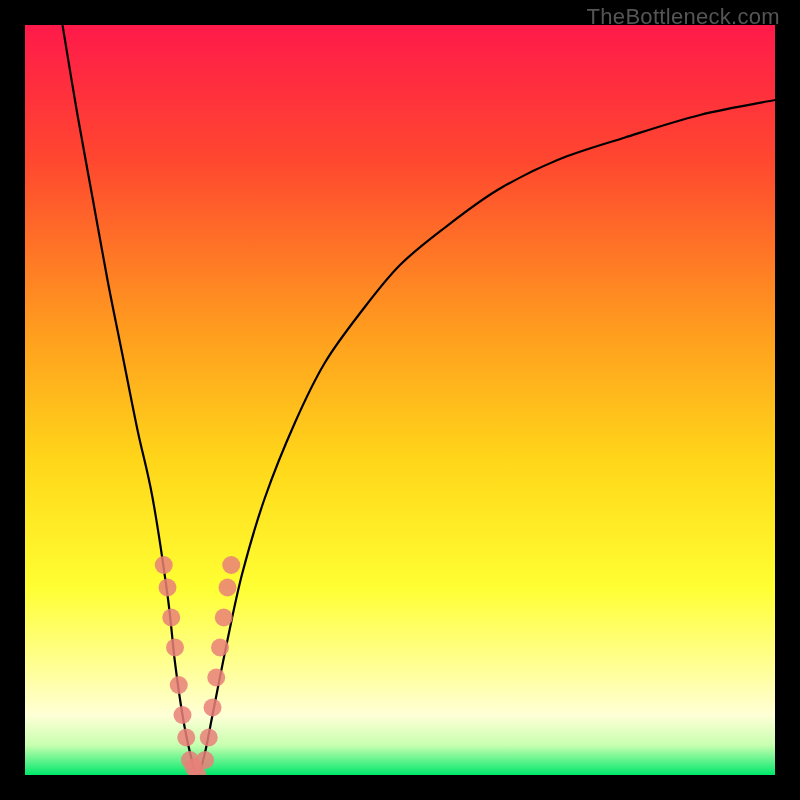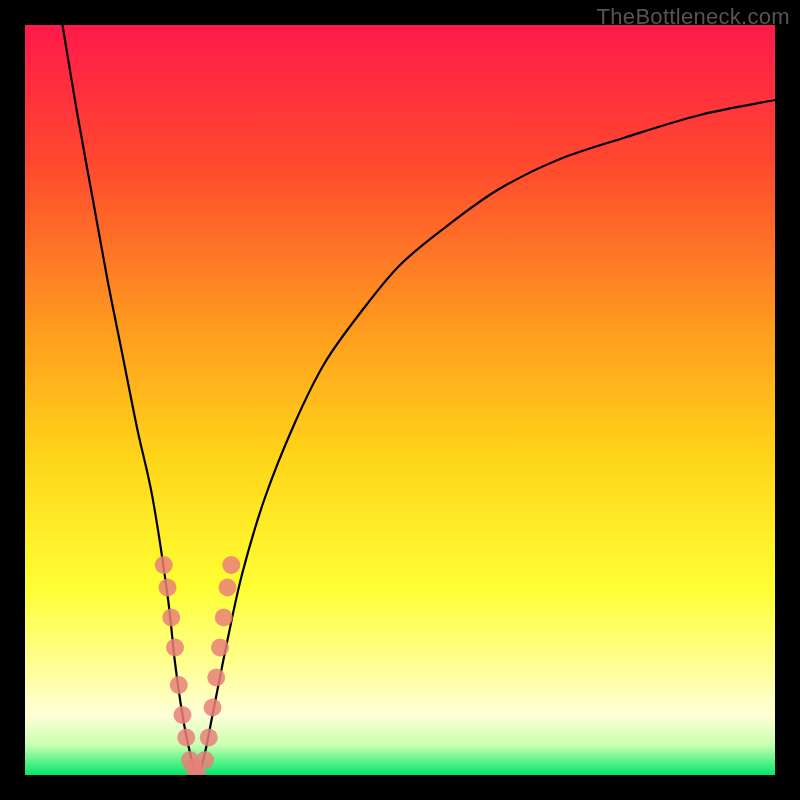--- a/index.html
+++ b/index.html
@@ -21,21 +21,21 @@
     
     left: 25px;
     top: 25px;
     width: 750px;
     height: 750px;
     overflow: hidden;
   }
   .watermark {
     position: absolute;
     top: 4px;
-    right: 10px;
+    right: 20px;
     color: #555;
     font-size: 22px;
     font-weight: 500;
     letter-spacing: 0.3px;
     z-index: 5;
   }
   svg {
     display: block;
   }
 </style>

